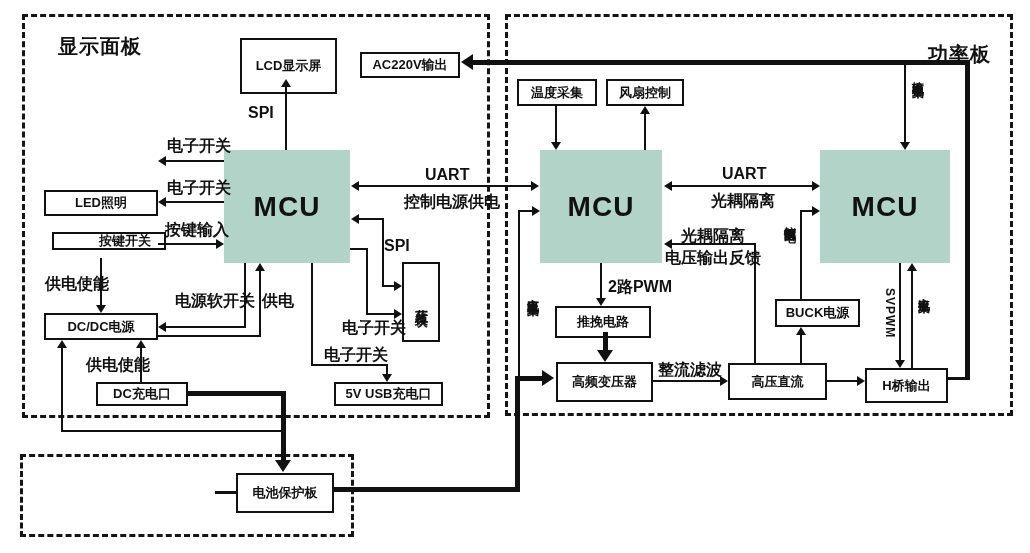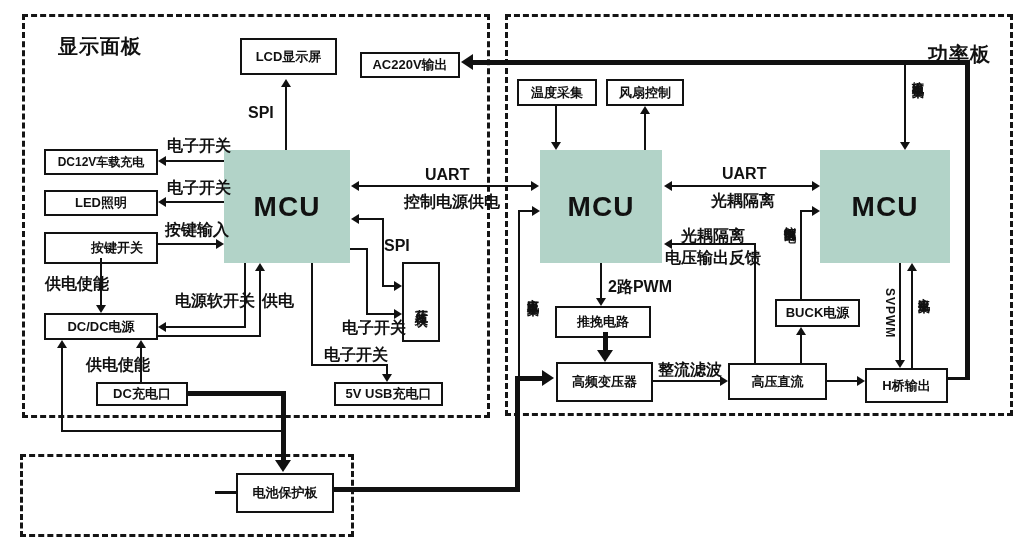--- a/index.html
+++ b/index.html
@@ -39,25 +39,24 @@
 
 <div id="stage">
 
   <div class="panel" style="left:22px;top:14px;width:462px;height:398px;"></div>
   <div class="panel" style="left:505px;top:14px;width:502px;height:396px;"></div>
   <div class="panel" style="left:20px;top:454px;width:328px;height:77px;"></div>
 
   <div class="ttl" style="left:58px;top:33px;">显示面板</div>
   <div class="ttl" style="left:928px;top:29px;margin-top:12px;">功率板</div>
 
-  <div class="b" style="left:240px;top:38px;width:97px;height:37px;">LCD显示屏</div>
+  <div class="b" style="left:240px;top:38px;width:97px;height:56px;">LCD显示屏</div>
   <div class="b" style="left:360px;top:52px;width:100px;height:26px;">AC220V输出</div>
-  <div class="b" style="left:44px;top:149px;width:114px;height:26px;font-size:12px;">DC12V车载充电</div>
   <div class="b" style="left:44px;top:190px;width:114px;height:26px;">LED照明</div>
-  <div class="b" style="left:44px;top:232px;width:114px;height:32px;padding-left:32px;">按键开关</div>
+  <div class="b" style="left:52px;top:232px;width:114px;height:18px;padding-left:32px;">按键开关</div>
   <div class="mcu" style="left:224px;top:150px;width:126px;height:113px;">MCU</div>
   <div class="b" style="left:44px;top:313px;width:114px;height:27px;">DC/DC电源</div>
   <div class="b" style="left:96px;top:382px;width:92px;height:24px;">DC充电口</div>
   <div class="b vbox" style="left:402px;top:262px;width:38px;height:80px;">蓝牙模块</div>
   <div class="b" style="left:334px;top:382px;width:109px;height:24px;">5V USB充电口</div>
 
   <div class="b" style="left:517px;top:79px;width:80px;height:27px;">温度采集</div>
   <div class="b" style="left:606px;top:79px;width:78px;height:27px;">风扇控制</div>
   <div class="mcu" style="left:540px;top:150px;width:122px;height:113px;">MCU</div>
   <div class="mcu" style="left:820px;top:150px;width:130px;height:113px;">MCU</div>

